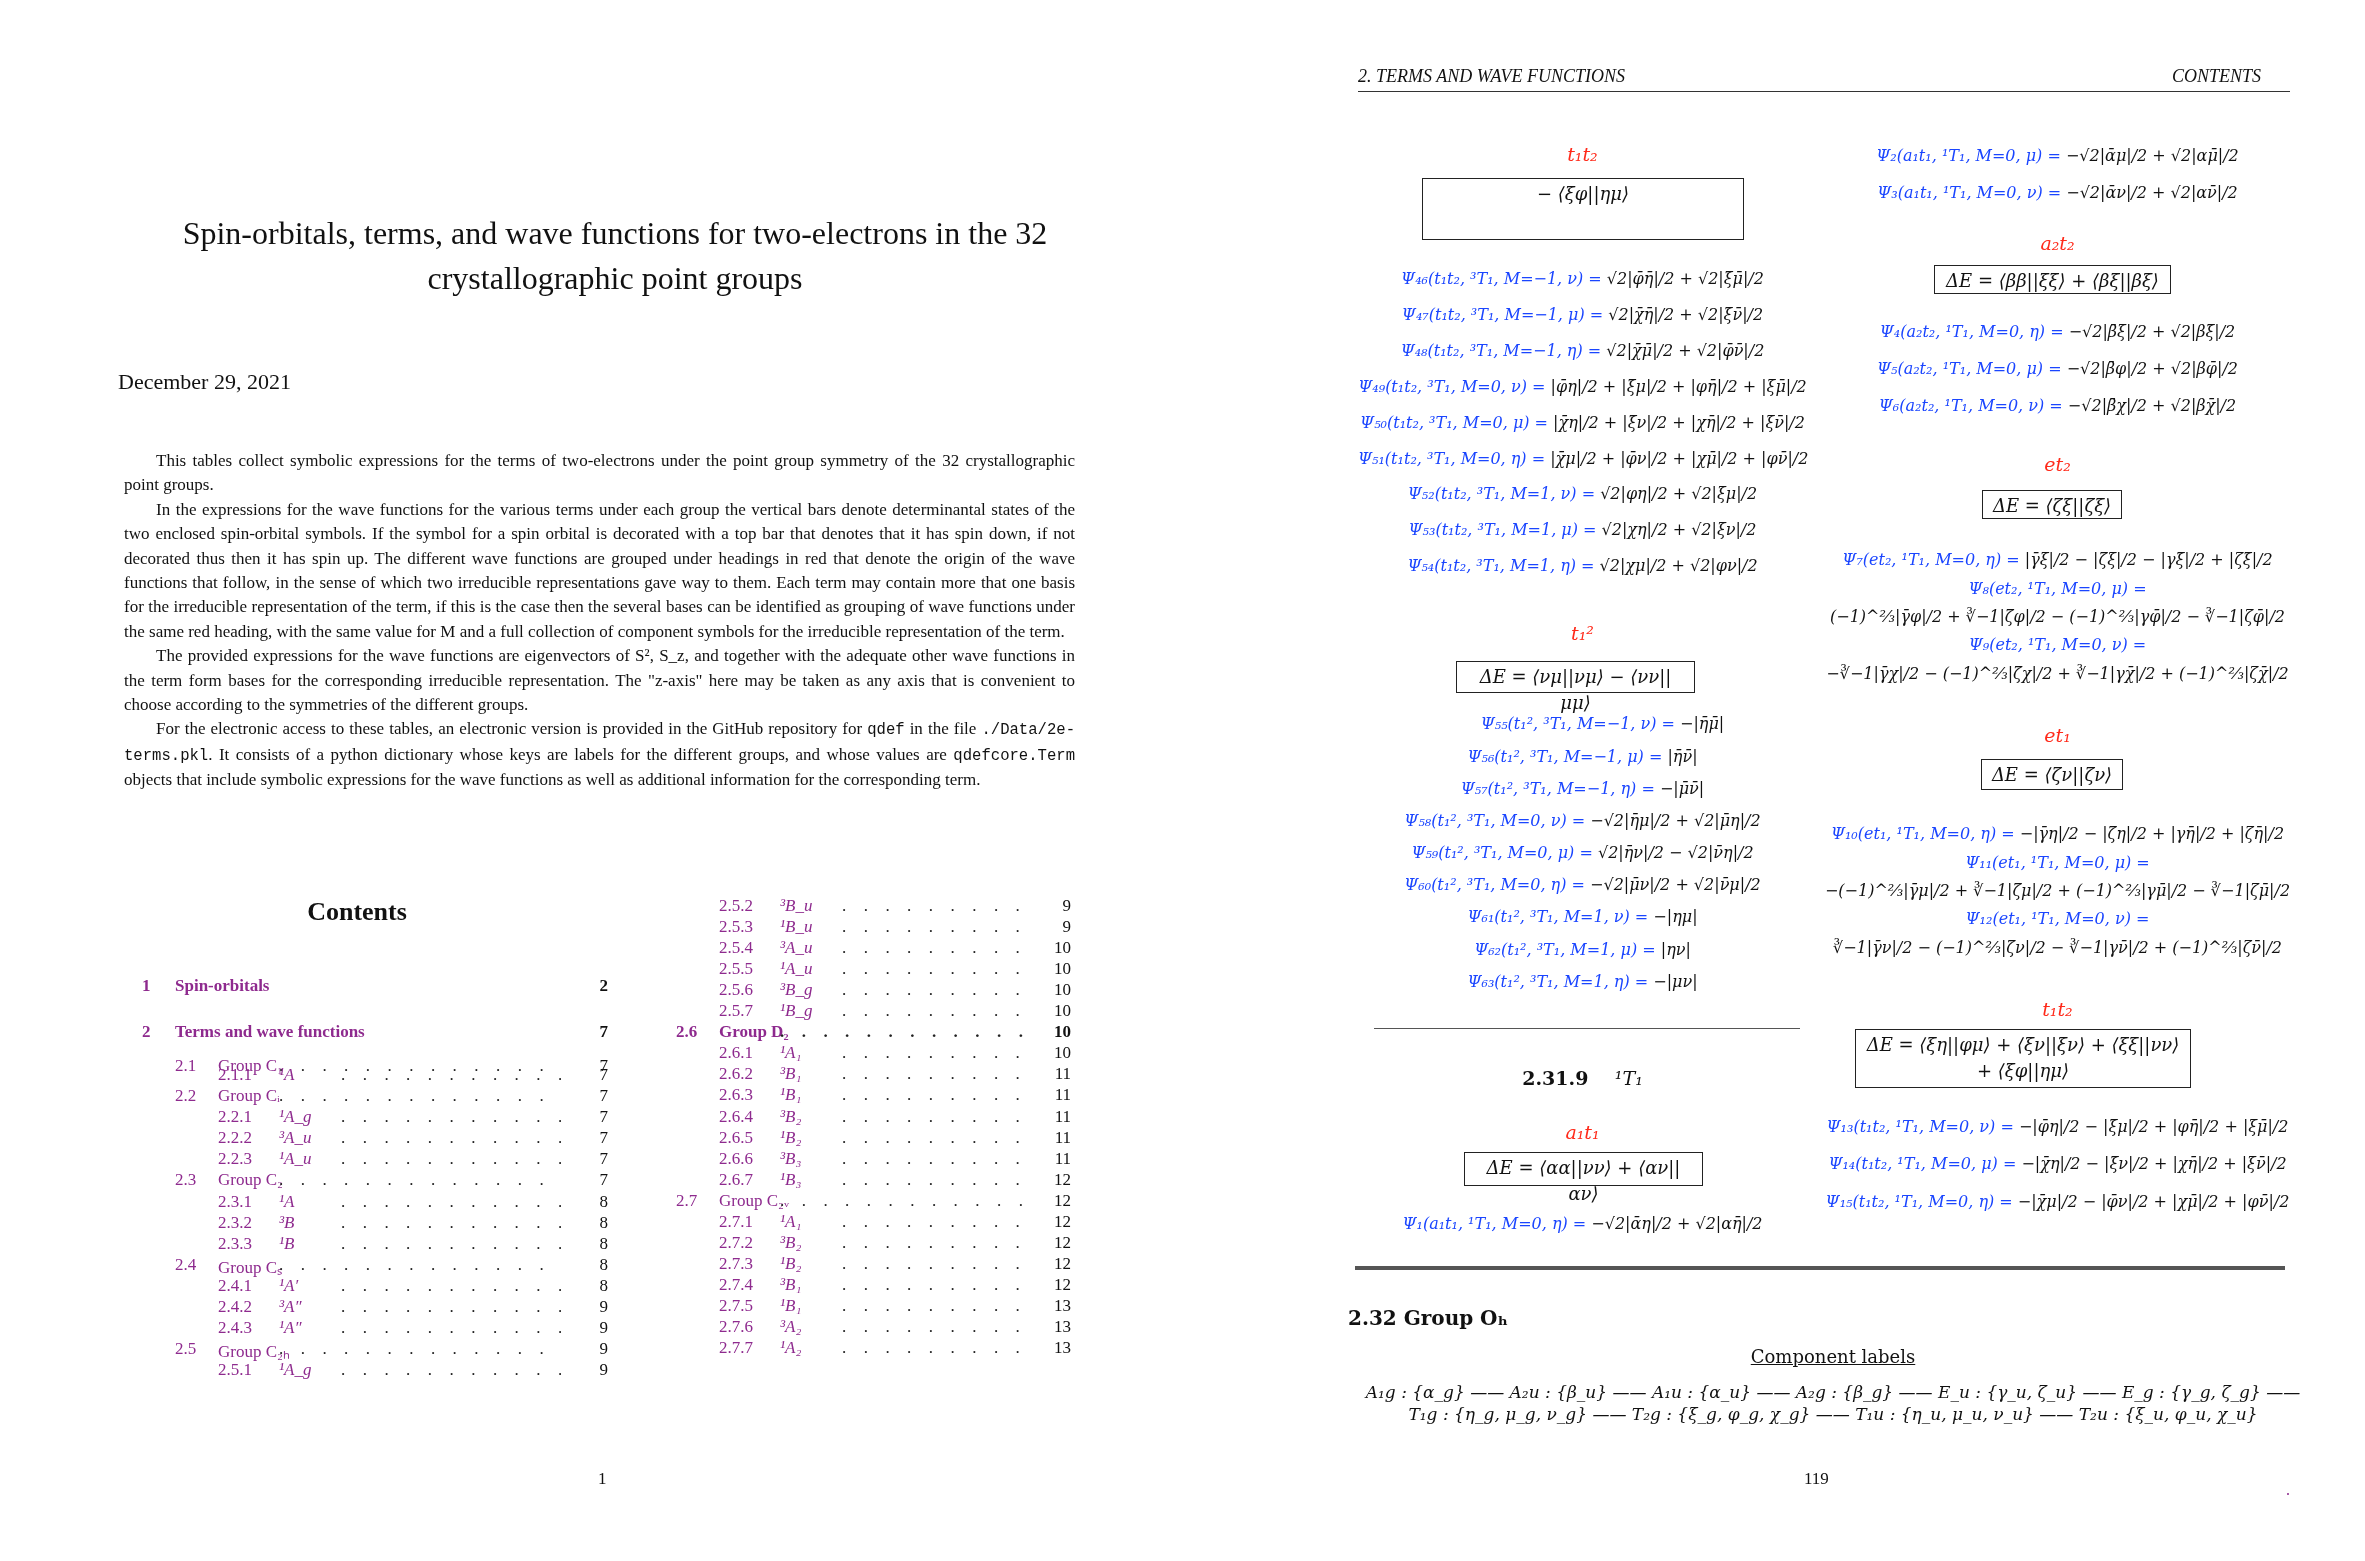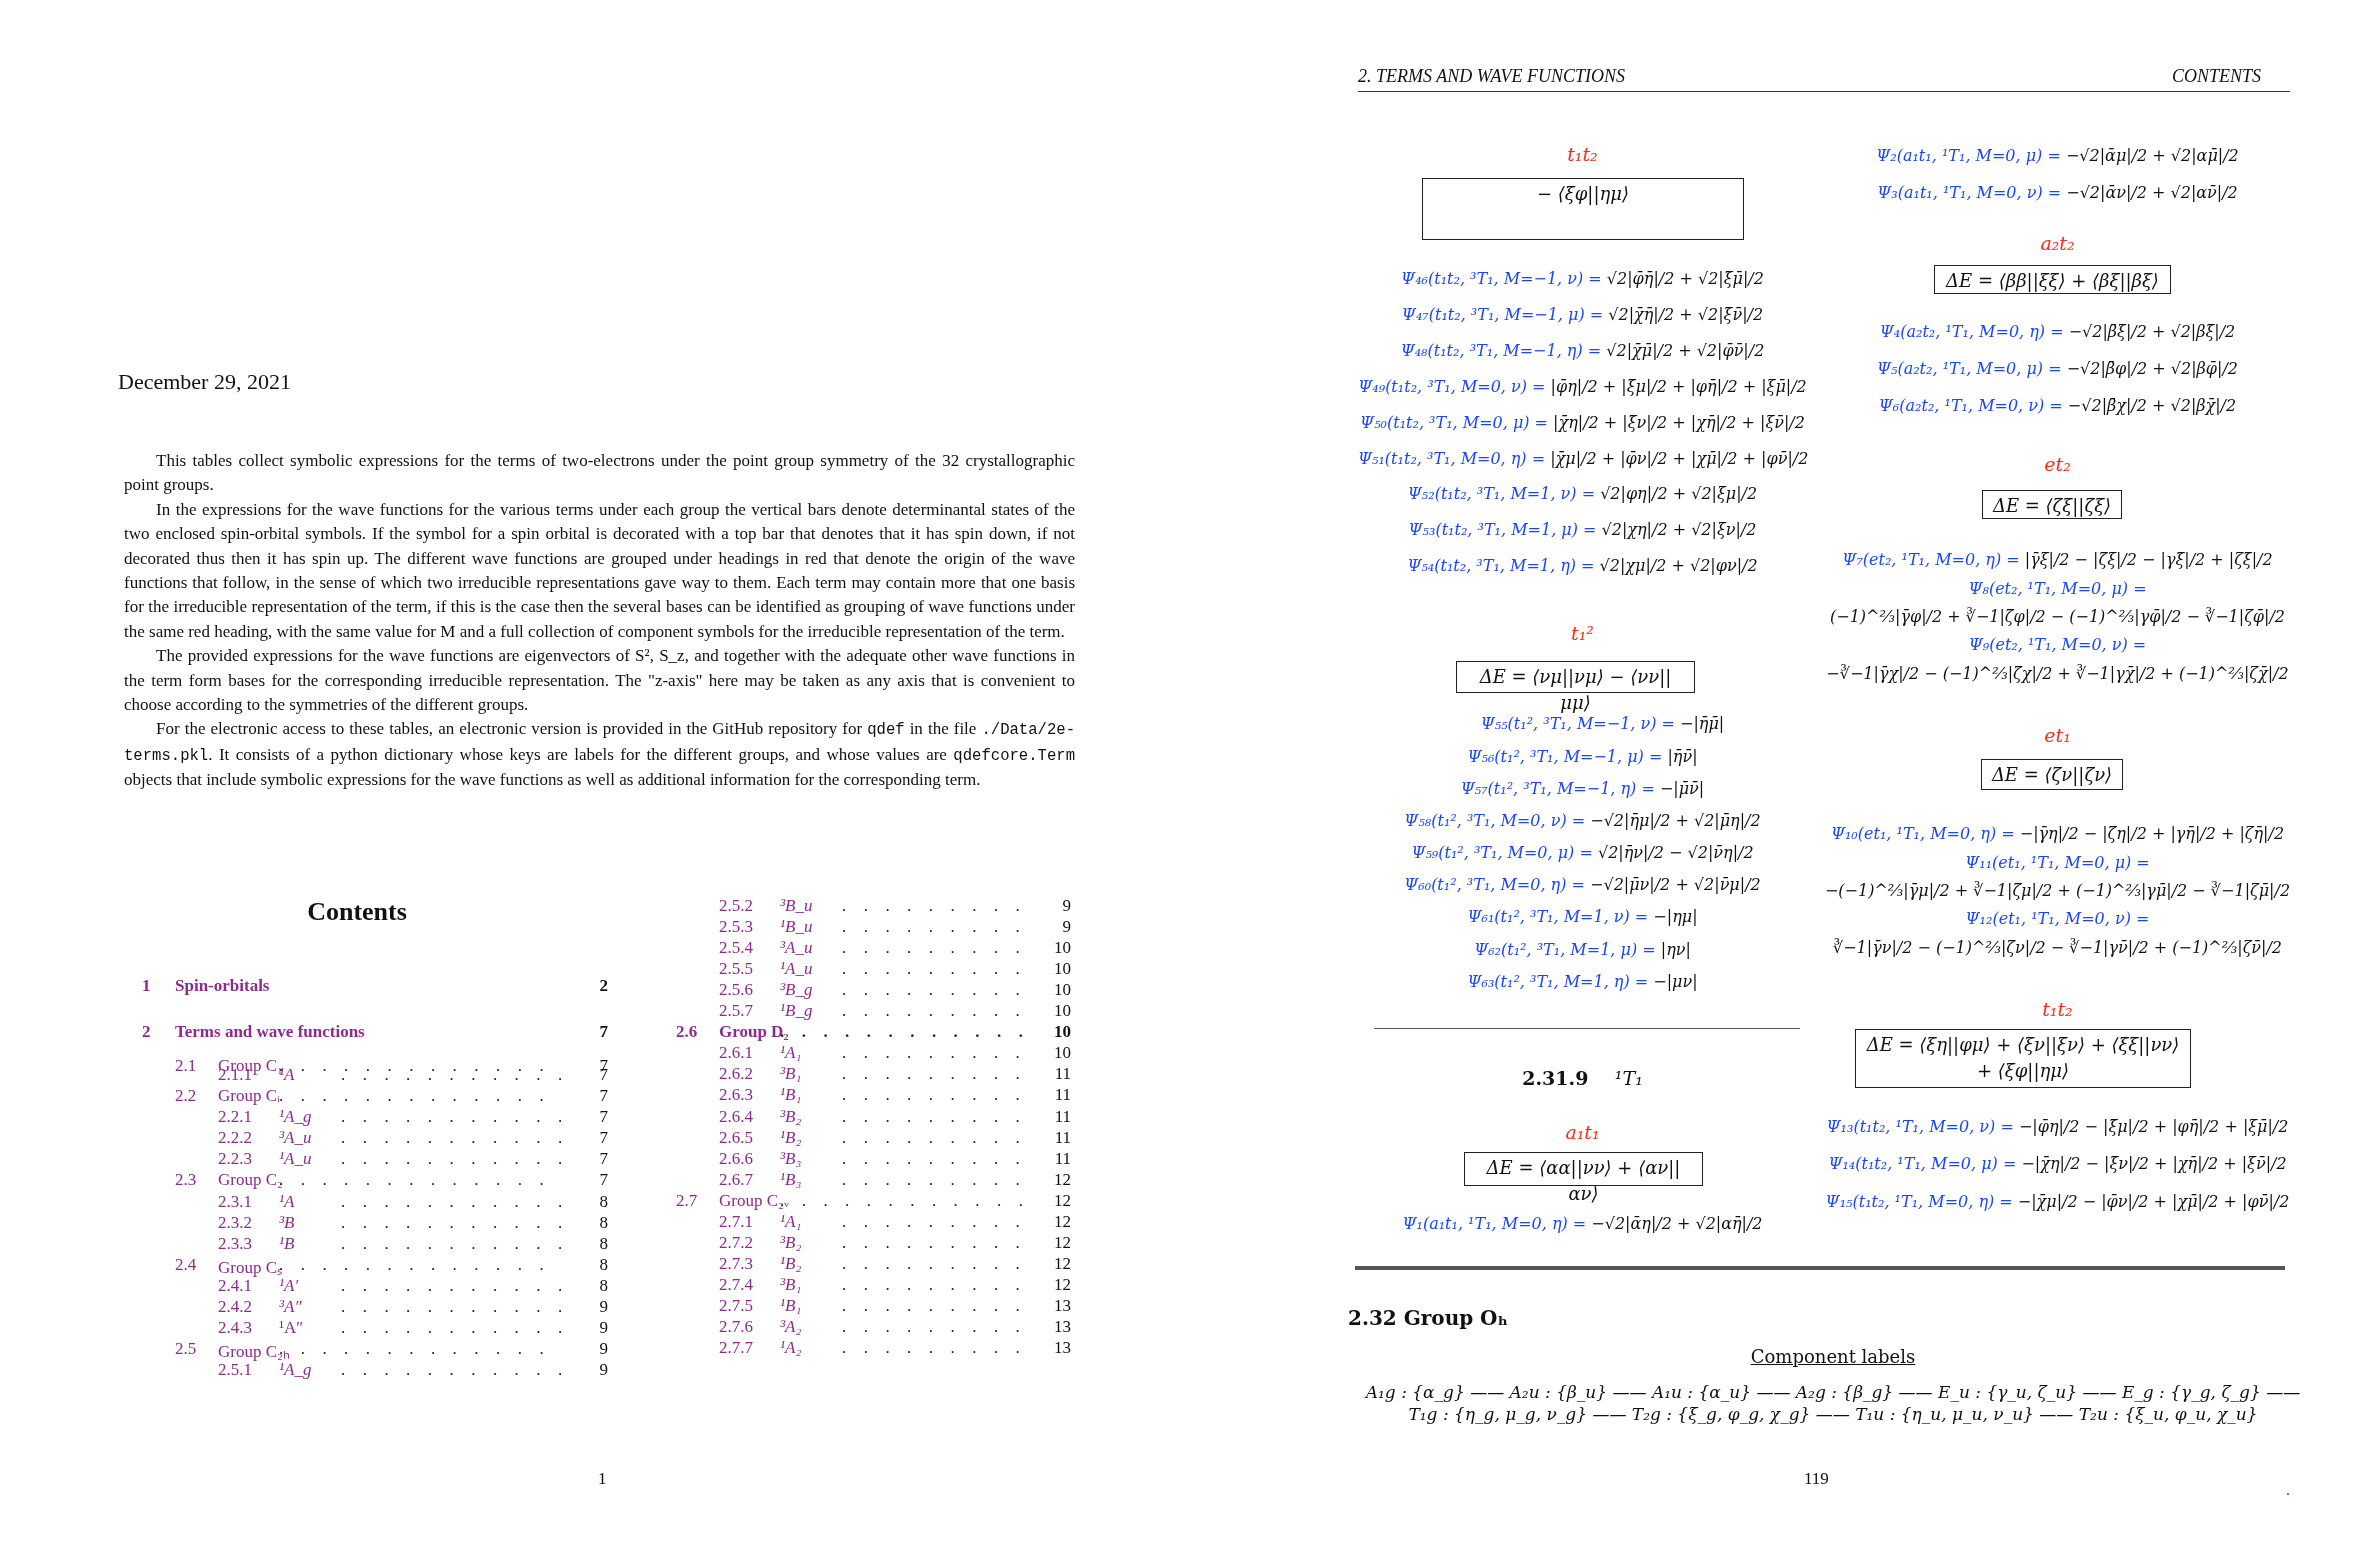--- a/index.html
+++ b/index.html
@@ -45,20 +45,21 @@
   .rule { position: absolute; background: #555; }
   .comp-title { position: absolute; font-size: 18px; text-decoration: underline; text-align: center; }
   .comp-line { position: absolute; font-size: 17px; font-style: italic; text-align: center; white-space: nowrap; }
   .group-head { position: absolute; font-size: 20px; font-weight: bold; }
   .dot-mark { position: absolute; width: 1.9px; height: 1.9px; background: #8e2a8e; border-radius: 0.9px; }
 </style>
 </head>
 <body>
 
 <div class="page" id="page-left">
+  <div class="title">Spin-orbitals, terms, and wave functions for two-electrons in the 32 crystallographic point groups</div>
   <div class="date">December 29, 2021</div>
 
   <div class="abstract">
     <p>This tables collect symbolic expressions for the terms of two-electrons under the point group symmetry of the 32 crystallographic point groups.</p>
     <p>In the expressions for the wave functions for the various terms under each group the vertical bars denote determinantal states of the two enclosed spin-orbital symbols. If the symbol for a spin orbital is decorated with a top bar that denotes that it has spin down, if not decorated thus then it has spin up. The different wave functions are grouped under headings in red that denote the origin of the wave functions that follow, in the sense of which two irreducible representations gave way to them. Each term may contain more that one basis for the irreducible representation of the term, if this is the case then the several bases can be identified as grouping of wave functions under the same red heading, with the same value for M and a full collection of component symbols for the irreducible representation of the term.</p>
     <p>The provided expressions for the wave functions are eigenvectors of S², S_z, and together with the adequate other wave functions in the term form bases for the corresponding irreducible representation. The "z-axis" here may be taken as any axis that is convenient to choose according to the symmetries of the different groups.</p>
     <p><span>For the electronic access to these tables, an electronic version is provided in the GitHub repository for</span> <span class="mono">qdef</span><span> in the file </span><span class="mono">./Data/2e-terms.pkl</span><span>. It consists of a python dictionary whose keys are labels for the different groups, and whose values are </span><span class="mono">qdefcore.Term</span><span> objects that include symbolic expressions for the wave functions as well as additional information for the corresponding term.</span></p>
   </div>
 
   <div class="contents-title">Contents</div>
@@ -147,21 +148,21 @@
         <span class="toc-page" style="left: 428px;">8</span>
       </div>
       <div class="toc-row" style="top: 321px; left: 0px; width: 466px;">
         <span class="toc-num" style="left: 76px;">2.4.2</span>
         <span class="toc-label" style="left: 137px; font-style: italic;">³A″</span>
         <span class="toc-dots" style="left: 199px; width: 220px;">. . . . . . . . . . . . . . . . .</span>
         <span class="toc-page" style="left: 428px;">9</span>
       </div>
       <div class="toc-row" style="top: 342px; left: 0px; width: 466px;">
         <span class="toc-num" style="left: 76px;">2.4.3</span>
-        <span class="toc-label" style="left: 137px; ">¹A″</span>
+        <span class="toc-label" style="left: 137px; font-style: italic;">¹A″</span>
         <span class="toc-dots" style="left: 199px; width: 220px;">. . . . . . . . . . . . . . . . .</span>
         <span class="toc-page" style="left: 428px;">9</span>
       </div>
       <div class="toc-row" style="top: 363px; left: 0px; width: 466px;">
         <span class="toc-num" style="left: 33px;">2.5</span>
         <span class="toc-label" style="left: 76px; font-style: normal;">Group C₂ₕ</span>
         <span class="toc-dots" style="left: 137px; width: 282px;">. . . . . . . . . . . . . . . . .</span>
         <span class="toc-page" style="left: 428px;">9</span>
       </div>
       <div class="toc-row" style="top: 384px; left: 0px; width: 466px;">

